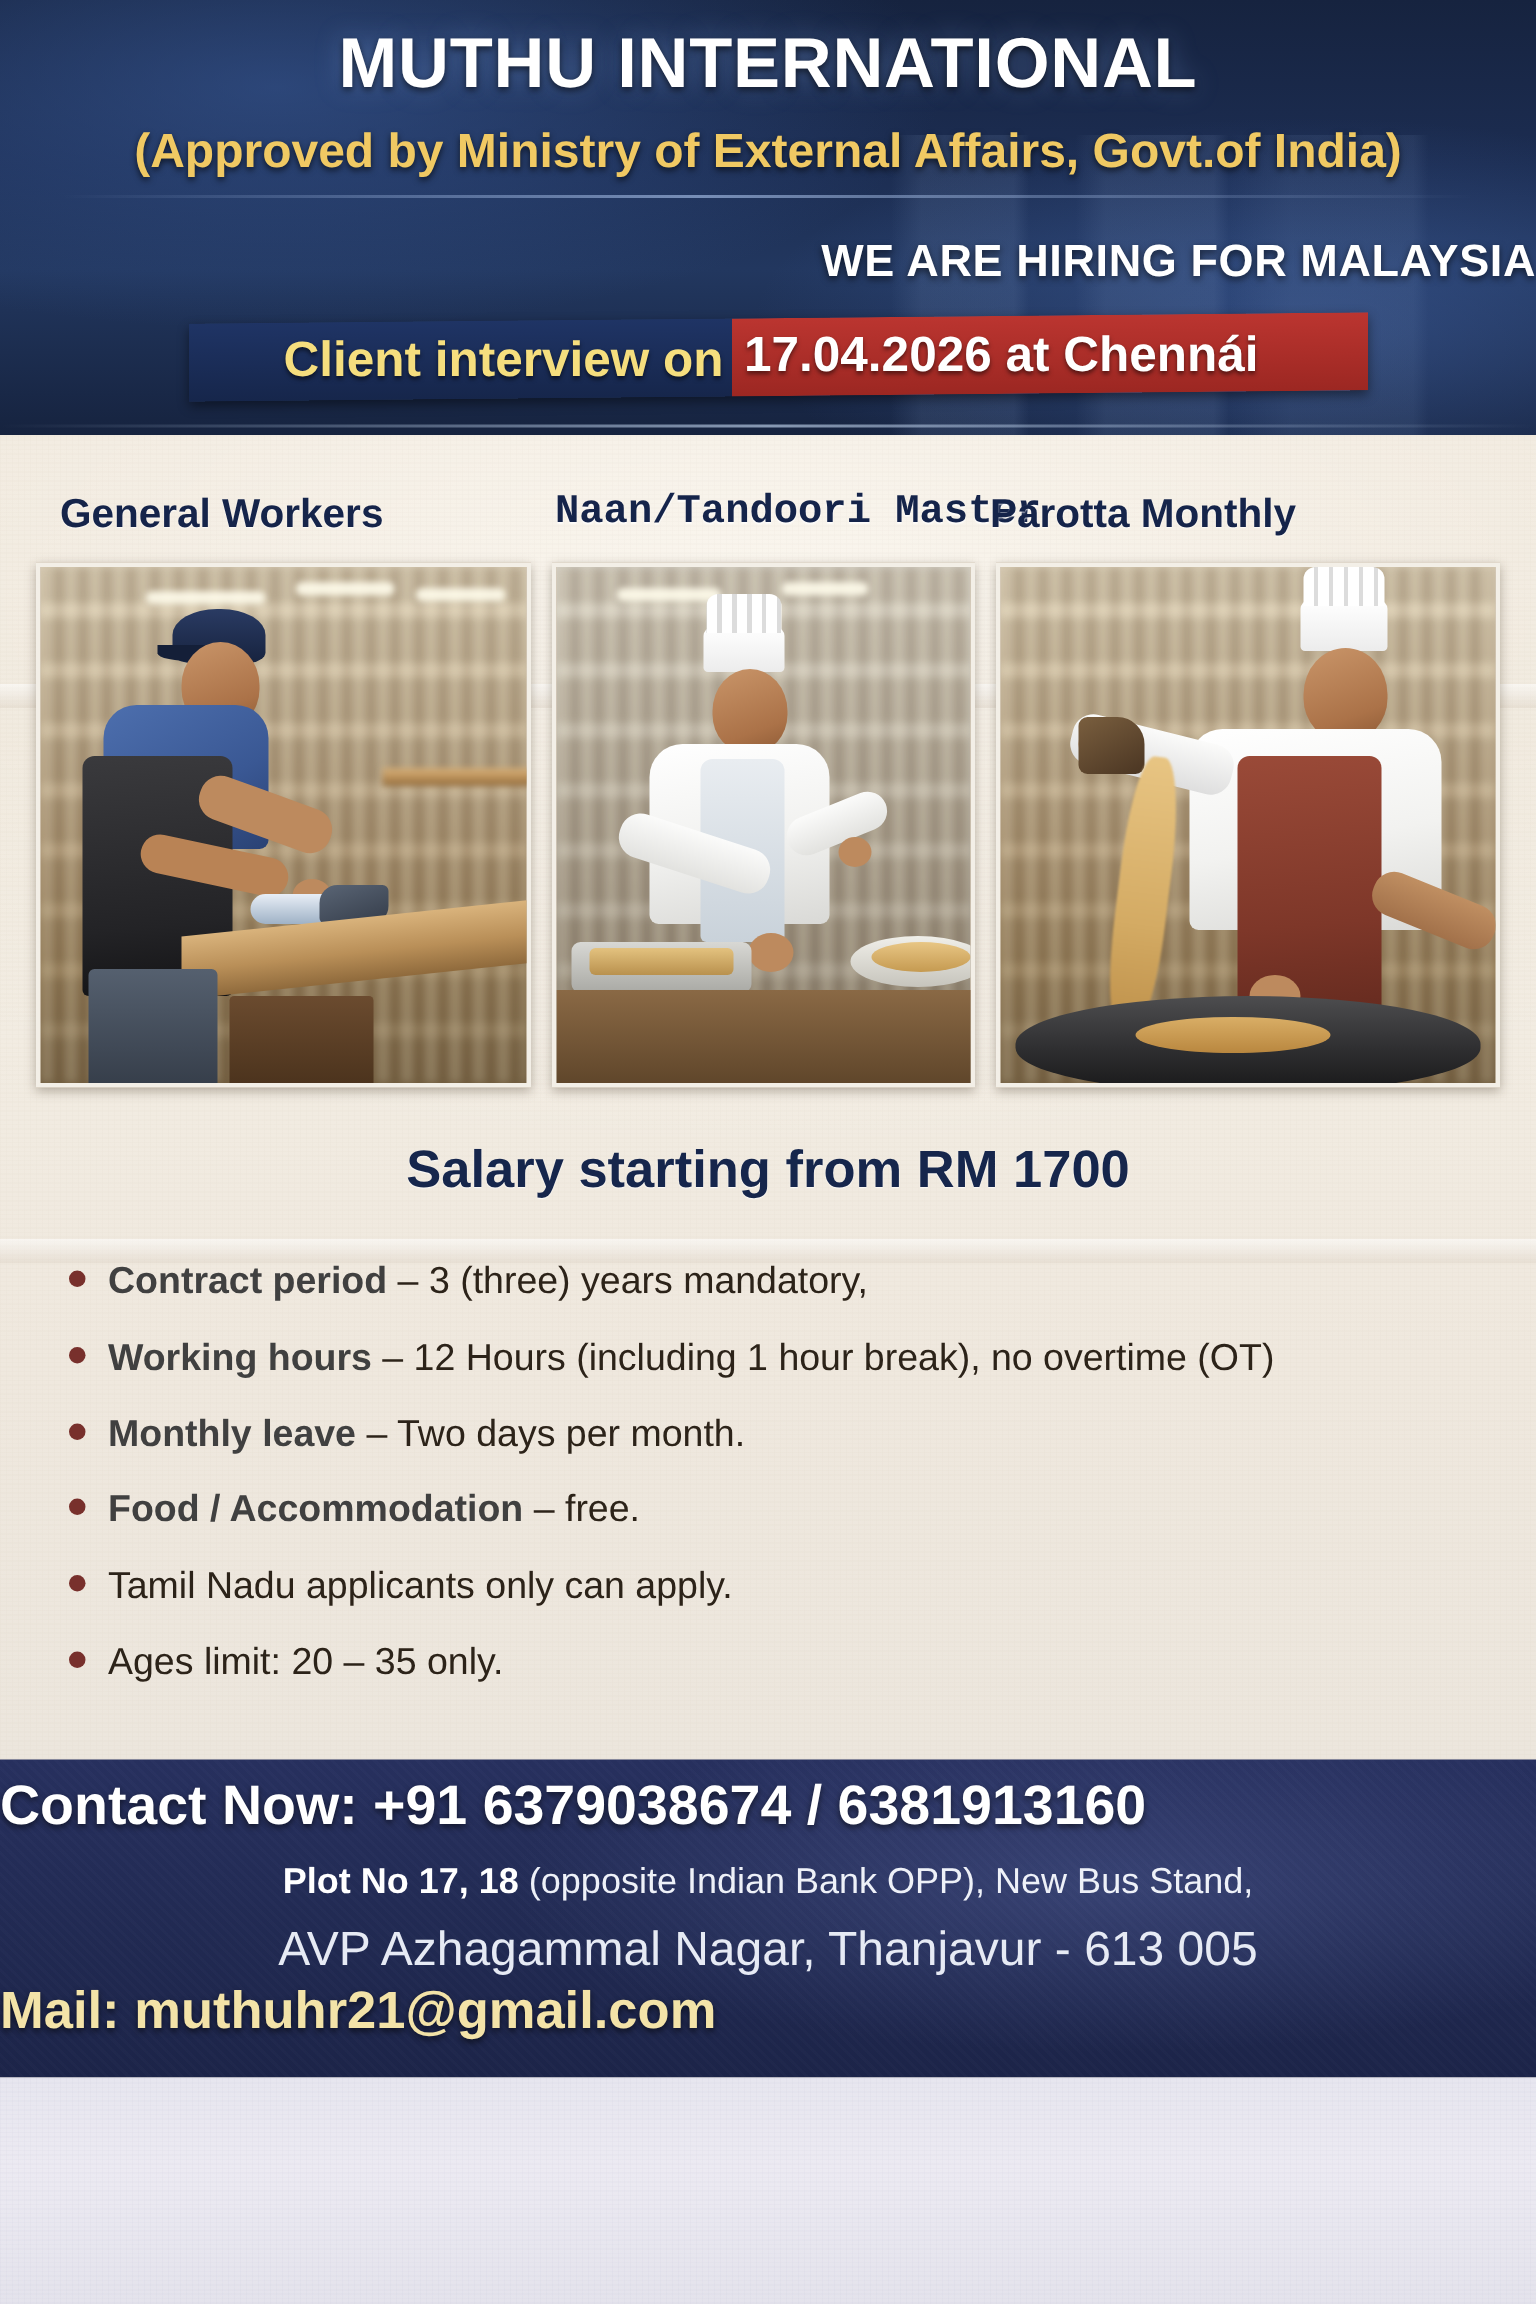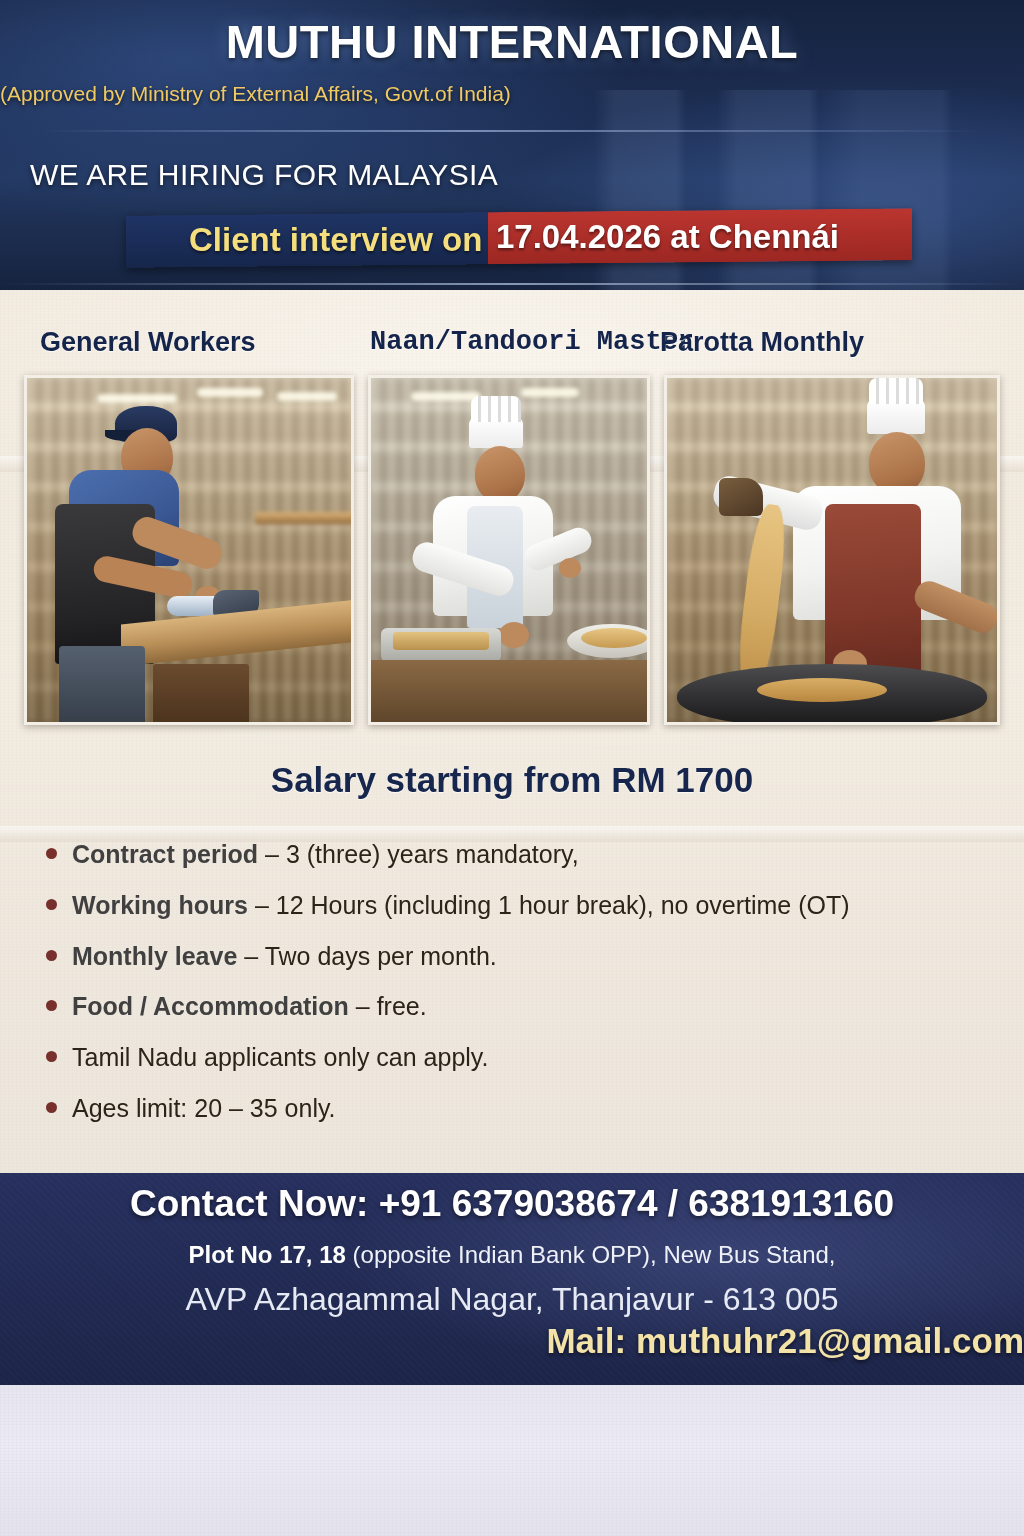--- a/index.html
+++ b/index.html
@@ -62,32 +62,33 @@
     font-size: 47px;
     font-weight: bold;
     color: #ffffff;
     letter-spacing: 0.5px;
     text-shadow: 0 2px 5px rgba(0,0,0,0.6), 0 0 18px rgba(150,190,255,0.35);
   }
   .company-approval {
     position: absolute;
     top: 82px;
     left: 0; right: 0;
-    font-size: 21px;
-    font-weight: normal;
+    text-align: center;
+    font-size: 32px;
+    font-weight: bold;
     color: #f0c963;
     text-shadow: 0 2px 4px rgba(0,0,0,0.65);
   }
   .hiring-line {
     position: absolute;
     top: 158px;
     left: 0; right: 0;
-    text-align: left;
+    text-align: right;
     font-size: 30px;
-    font-weight: normal;
+    font-weight: bold;
     color: #ffffff;
     letter-spacing: 0.4px;
     text-shadow: 0 2px 5px rgba(0,0,0,0.6);
     padding-left: 30px;
   }
 
   
   .interview-banner {
     position: absolute;
     top: 212px;
@@ -329,21 +330,21 @@
   }
   .footer .ftex {
     position: absolute; inset: 0;
     opacity: 0.25;
     background:
       repeating-linear-gradient(45deg, rgba(255,255,255,0.05) 0 2px, rgba(0,0,0,0.04) 2px 5px);
   }
   .contact-line {
     position: absolute;
     top: 10px; left: 0; right: 0;
-    text-align: center;
+    text-align: left;
     font-size: 37px;
     font-weight: bold;
     color: #ffffff;
     text-shadow: 0 2px 4px rgba(0,0,0,0.55);
     white-space: nowrap;
   }
   .addr1 {
     position: absolute;
     top: 68px; left: 0; right: 0;
     text-align: center;
@@ -356,21 +357,21 @@
     position: absolute;
     top: 108px; left: 0; right: 0;
     text-align: center;
     font-size: 32px;
     color: #e6eaf4;
     white-space: nowrap;
   }
   .mail-line {
     position: absolute;
     top: 148px; left: 0; right: 0;
-    text-align: right;
+    text-align: left;
     font-size: 35px;
     font-weight: bold;
     color: #f3e3a8;
     text-shadow: 0 2px 4px rgba(0,0,0,0.6);
     white-space: nowrap;
   }
 
   
   .bottom-paper {
     position: absolute;

